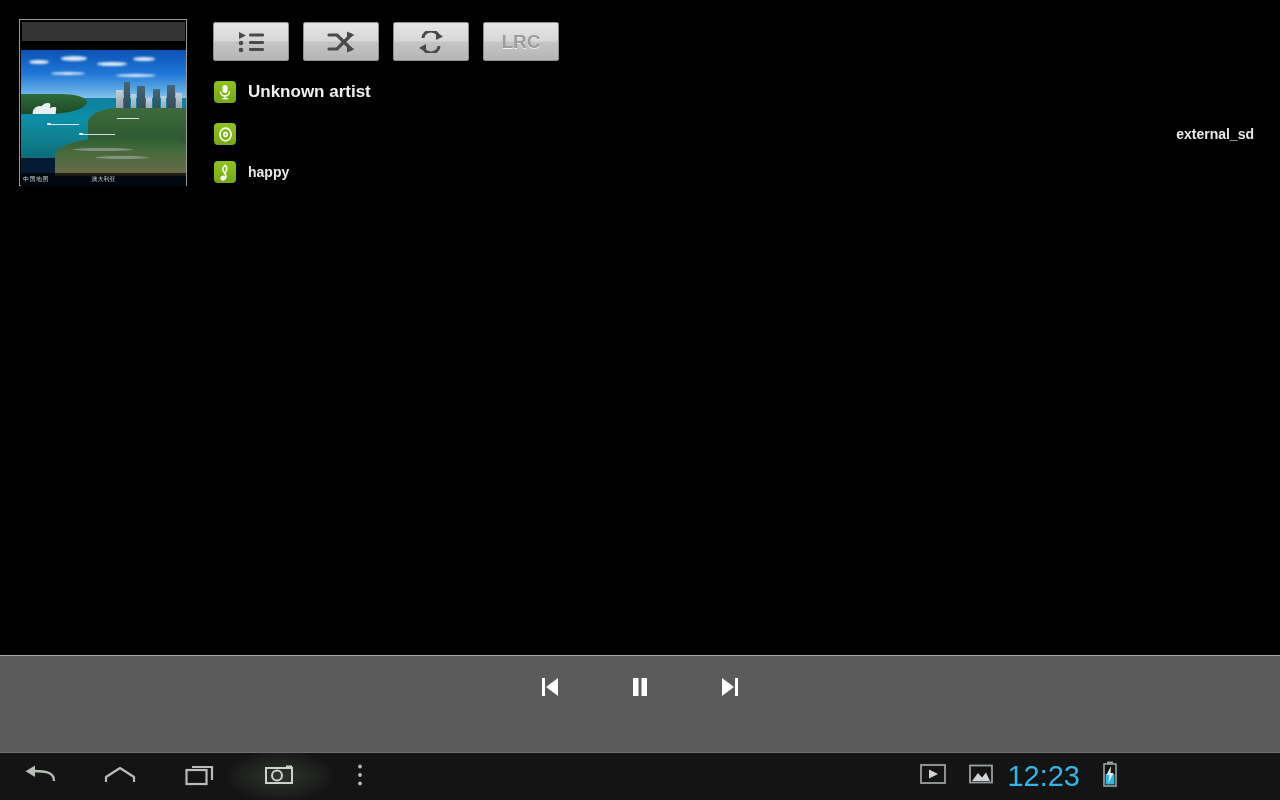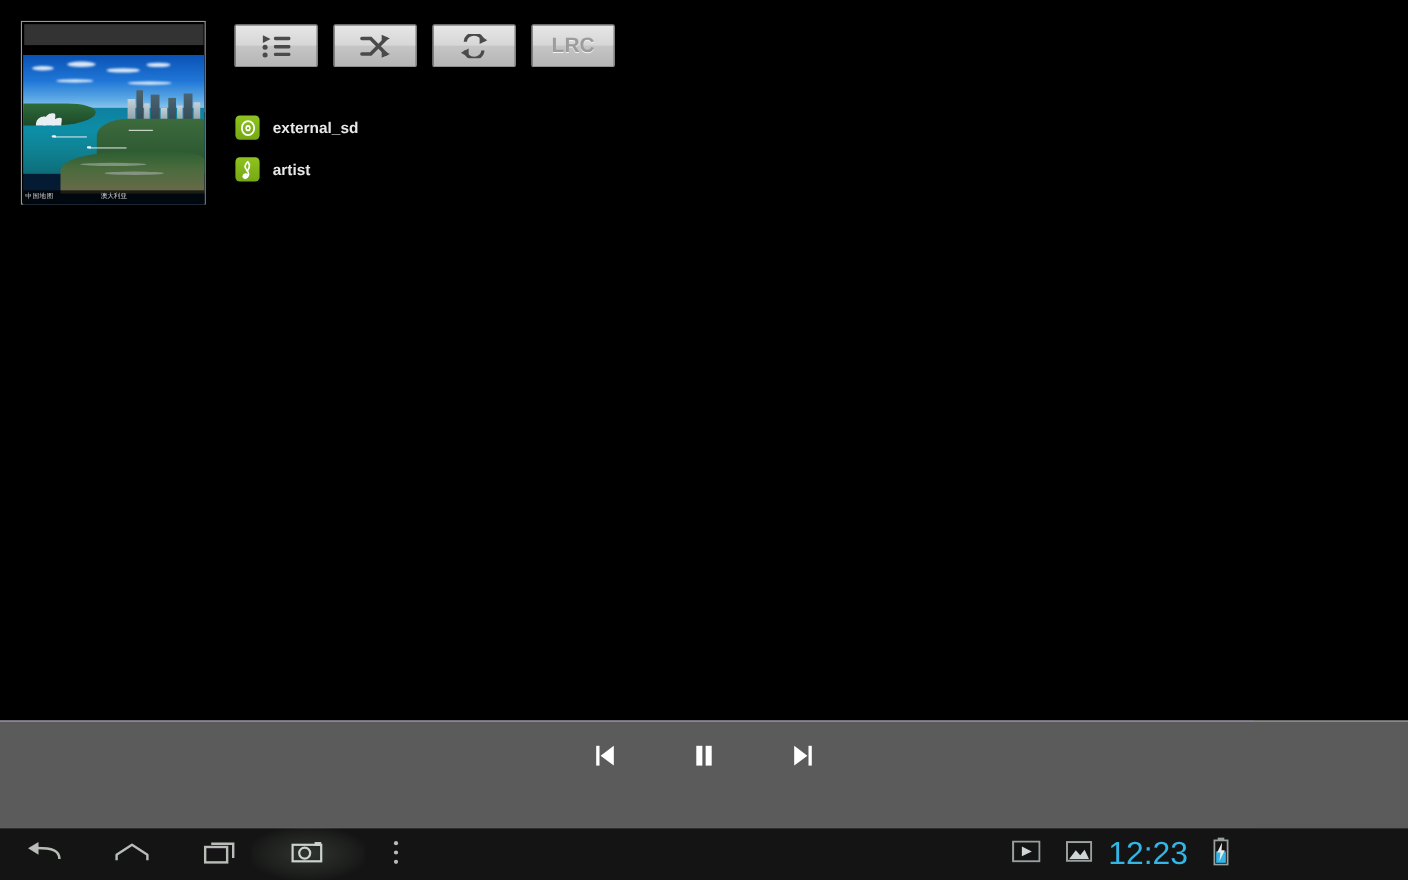--- a/index.html
+++ b/index.html
@@ -81,21 +81,21 @@
   .tbtn svg { display: block; }
   #btn-lrc span {
     font-size: 19px; font-weight: bold; color: #9c9c9c;
     text-shadow: 0 1px 0 #f2f2f2; letter-spacing: 0px;
   }
 
   
   #list { position: absolute; left: 214px; top: 77px; width: 1040px; }
   .row { position: relative; display: flex; align-items: center; }
   #row-artist { height: 30px; }
-  #row-album  { height: 30px; margin-top: 24px; }
+  #row-album  { height: 30px; margin-top: 12px; justify-content: space-between; }
   #row-song   { height: 30px; margin-top: 8px; }
   .ricon {
     width: 22px; height: 22px; border-radius: 4px;
     background: linear-gradient(180deg,#8fc31f 0%, #76a814 100%);
     display: flex; align-items: center; justify-content: center;
     flex: 0 0 22px;
   }
   .rlabel { margin-left: 12px; color: #e8e8e8; }
   #lbl-artist { font-size: 17px; font-weight: bold; color: #f0f0f0; }
   #lbl-album  { font-size: 14px; font-weight: bold; }
@@ -241,41 +241,52 @@
         </span>
       </div>
 
       <div class="tbtn" id="btn-lrc">
         <span>LRC</span>
       </div>
     </div>
 
     <div id="list">
 
+      <div class="row" id="row-artist">
+        <span class="ricon">
+          <svg width="14" height="16" viewBox="0 0 14 16">
+            <rect x="4.5" y="1" width="5" height="8" rx="2.5" fill="#fff"></rect>
+            <path d="M2.5,7.5 A4.5,4.5 0 0 0 11.5,7.5" stroke="#fff" stroke-width="1.4" fill="none"></path>
+            <rect x="6.3" y="11.5" width="1.4" height="3" fill="#fff"></rect>
+            <rect x="4" y="14" width="6" height="1.3" fill="#fff"></rect>
+          </svg>
+        </span>
+        <span class="rlabel" id="lbl-artist">Unknown artist</span>
+      </div>
 
       <div class="row" id="row-album">
         <span class="ricon">
           <svg width="15" height="15" viewBox="0 0 15 15">
             <ellipse cx="7.5" cy="7.5" rx="5.6" ry="6.4" fill="none" stroke="#fff" stroke-width="1.6"></ellipse>
             <ellipse cx="7.5" cy="7.5" rx="2.4" ry="2.8" fill="#fff"></ellipse>
             <ellipse cx="7.5" cy="7.5" rx="0.9" ry="1.1" fill="#76a814"></ellipse>
           </svg>
         </span>
         <span class="rlabel" id="lbl-album">external_sd</span>
       </div>
 
       <div class="row" id="row-song">
         <span class="ricon">
           <svg width="14" height="17" viewBox="0 0 14 17">
             <path d="M7.2,1.2 C4.6,3.4 4.2,6.2 6.2,8.6 C8.4,11.2 8.6,13.4 6.6,15.2 C5,16.6 3,15.8 3.2,14 C3.4,12.4 5.4,11.8 6.6,12.8" stroke="#fff" stroke-width="1.5" fill="none" stroke-linecap="round"></path>
             <path d="M7.2,1.2 C9.4,3.6 9,6.6 6.8,9.4" stroke="#fff" stroke-width="1.5" fill="none" stroke-linecap="round"></path>
             <circle cx="4.6" cy="14.2" r="1.9" fill="#fff"></circle>
           </svg>
         </span>
-        <span class="rlabel" id="lbl-song">artist</span>
+        <span class="rlabel" id="lbl-song">happy</span>
       </div>
 
     </div>
   </div>
 
   <div id="player">
     <div id="transport">
 
       <div class="tctl">
         <span>

